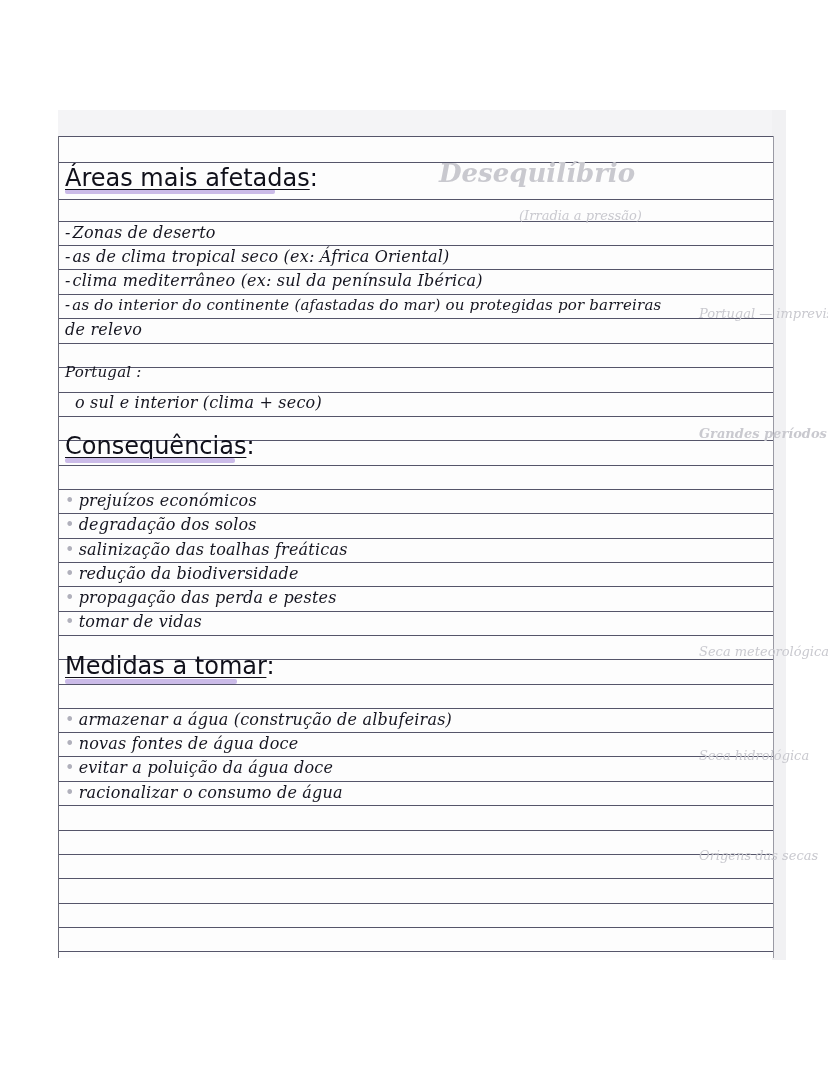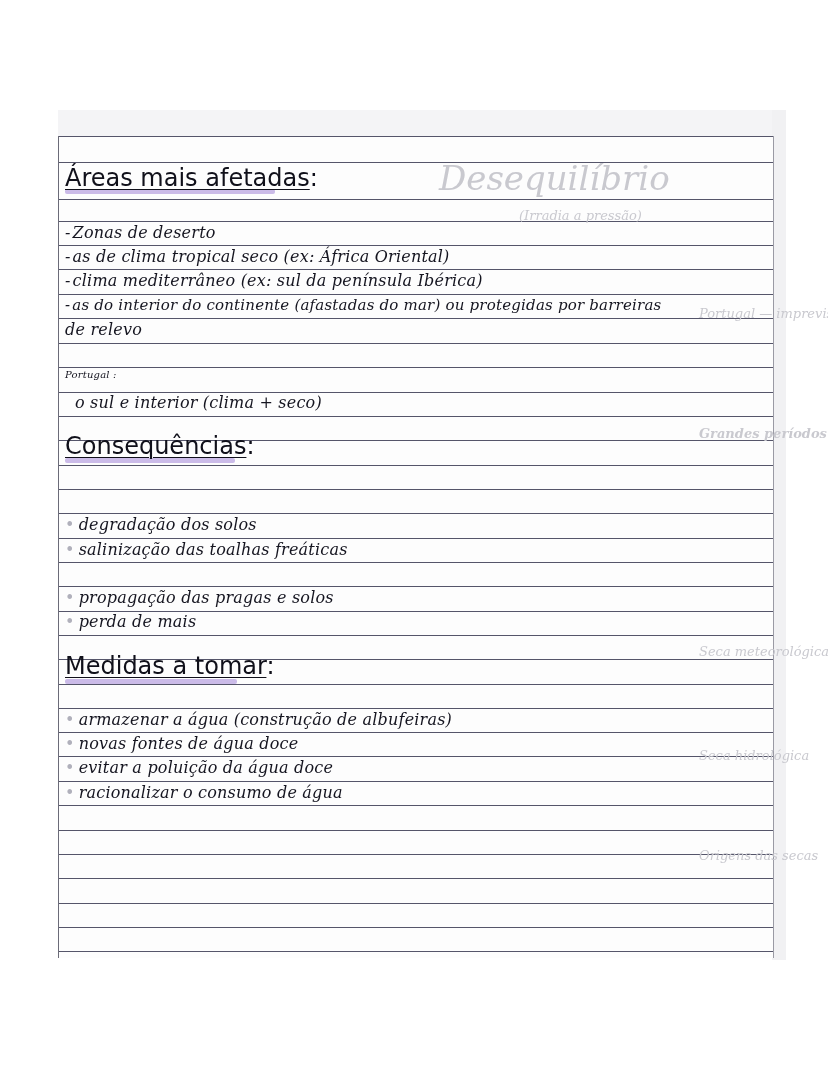--- a/index.html
+++ b/index.html
@@ -56,51 +56,53 @@
   <div class="rule" style="top:620px"></div>
   <div class="rule" style="top:645px"></div>
   <div class="rule" style="top:669px"></div>
   <div class="rule" style="top:694px"></div>
   <div class="rule" style="top:718px"></div>
   <div class="rule" style="top:742px"></div>
   <div class="rule" style="top:767px"></div>
   <div class="rule" style="top:791px"></div>
   <div class="rule" style="top:815px"></div>
 
-  <div class="ghost" style="left:380px; top:22px; font-size:34px;">Desequilíbrio</div>
+  <div class="ghost" style="left:380px; top:22px; font-size:26px;font-weight:bold;">Desequilíbrio</div>
   <div class="ghost" style="left:460px; top:72px;">(Irradia a pressão)</div>
   <div class="ghost" style="left:640px; top:170px;">Portugal — imprevisível</div>
   <div class="ghost" style="left:640px; top:290px;font-weight:bold;">Grandes períodos</div>
   <div class="ghost" style="left:640px; top:508px;">Seca meteorológica</div>
   <div class="ghost" style="left:640px; top:612px;">Seca hidrológica</div>
   <div class="ghost" style="left:640px; top:712px;text-align:center;">Origens das secas</div>
 
   <div class="hl" style="left:6px; top:53px; width:210px;"></div>
   <div class="heading" style="top:28px;">
     <span class="txt">Áreas mais afetadas</span><span>:</span>
   </div>
 
   <div class="line" style="top:87px;"><span class="dash">-</span><span>Zonas de deserto</span></div>
   <div class="line" style="top:135px;"><span class="dash">-</span><span>clima mediterrâneo (ex: sul da península Ibérica)</span></div>
   <div class="line" style="top:111px;"><span class="dash">-</span><span>as de clima tropical seco (ex: África Oriental)</span></div>
   <div class="line" style="top:160px; font-size:15px;"><span class="dash">-</span><span>as do interior do continente (afastadas do mar) ou protegidas por barreiras</span></div>
   <div class="line" style="top:184px;"><span>de relevo</span></div>
 
-  <div class="line" style="top:233px; font-size:10px;">Portugal :</div>
+  <div class="line" style="top:227px; font-size:15px;">Portugal :</div>
   <div class="line" style="top:257px; left:16px;">o sul e interior (clima + seco)</div>
 
   <div class="hl" style="left:6px; top:322px; width:170px;"></div>
   <div class="heading" style="top:296px;">
     <span class="txt">Consequências</span><span>:</span>
   </div>
 
+  <div class="line" style="top:355px;"><span class="bullet">•</span><span>prejuízos económicos</span></div>
   <div class="line" style="top:379px;"><span class="bullet">•</span><span>degradação dos solos</span></div>
   <div class="line" style="top:404px;"><span class="bullet">•</span><span>salinização das toalhas freáticas</span></div>
-  <div class="line" style="top:452px;"><span class="bullet">•</span><span>propagação das pragas e solos</span></div>
-  <div class="line" style="top:476px;"><span class="bullet">•</span><span>perda de mais</span></div>
+  <div class="line" style="top:428px;"><span class="bullet">•</span><span>redução da biodiversidade</span></div>
+  <div class="line" style="top:452px;"><span class="bullet">•</span><span>propagação das perda e pestes</span></div>
+  <div class="line" style="top:476px;"><span class="bullet">•</span><span>tomar de vidas</span></div>
 
   <div class="hl" style="left:6px; top:543px; width:172px;"></div>
   <div class="heading" style="top:516px;">
     <span class="txt">Medidas a tomar</span><span>:</span>
   </div>
 
   <div class="line" style="top:574px;"><span class="bullet">•</span><span>armazenar a água (construção de albufeiras)</span></div>
   <div class="line" style="top:598px;"><span class="bullet">•</span><span>novas fontes de água doce</span></div>
   <div class="line" style="top:622px;"><span class="bullet">•</span><span>evitar a poluição da água doce</span></div>
   <div class="line" style="top:647px;"><span class="bullet">•</span><span>racionalizar o consumo de água</span></div>

